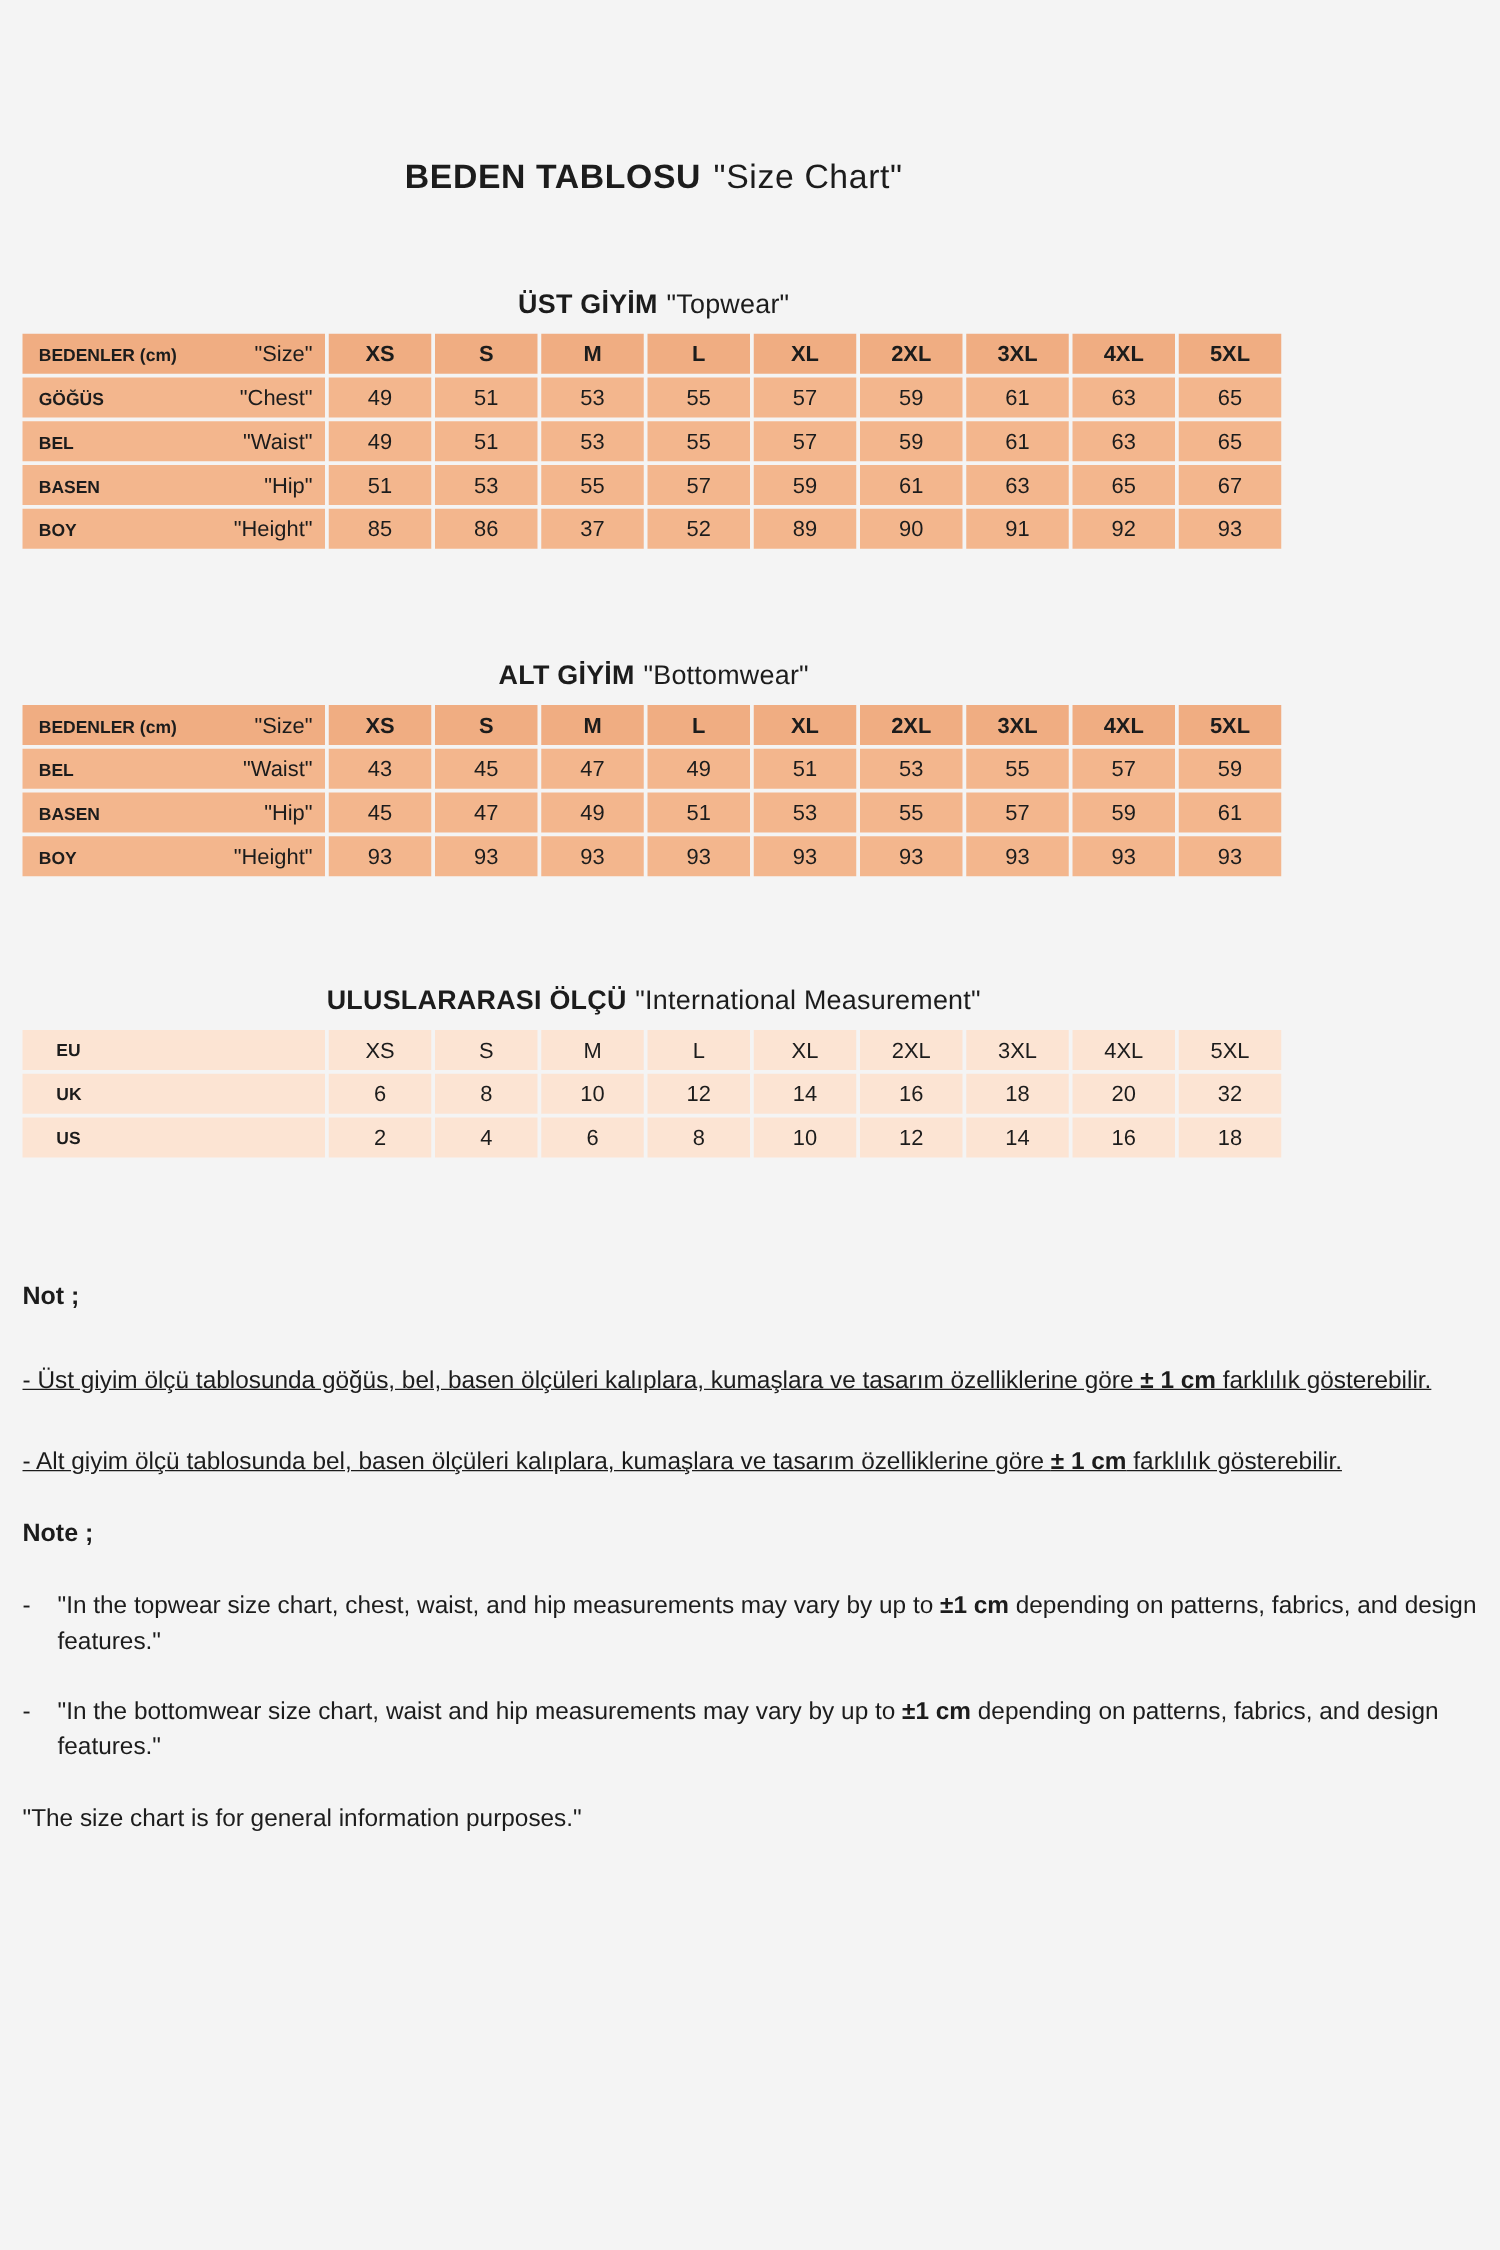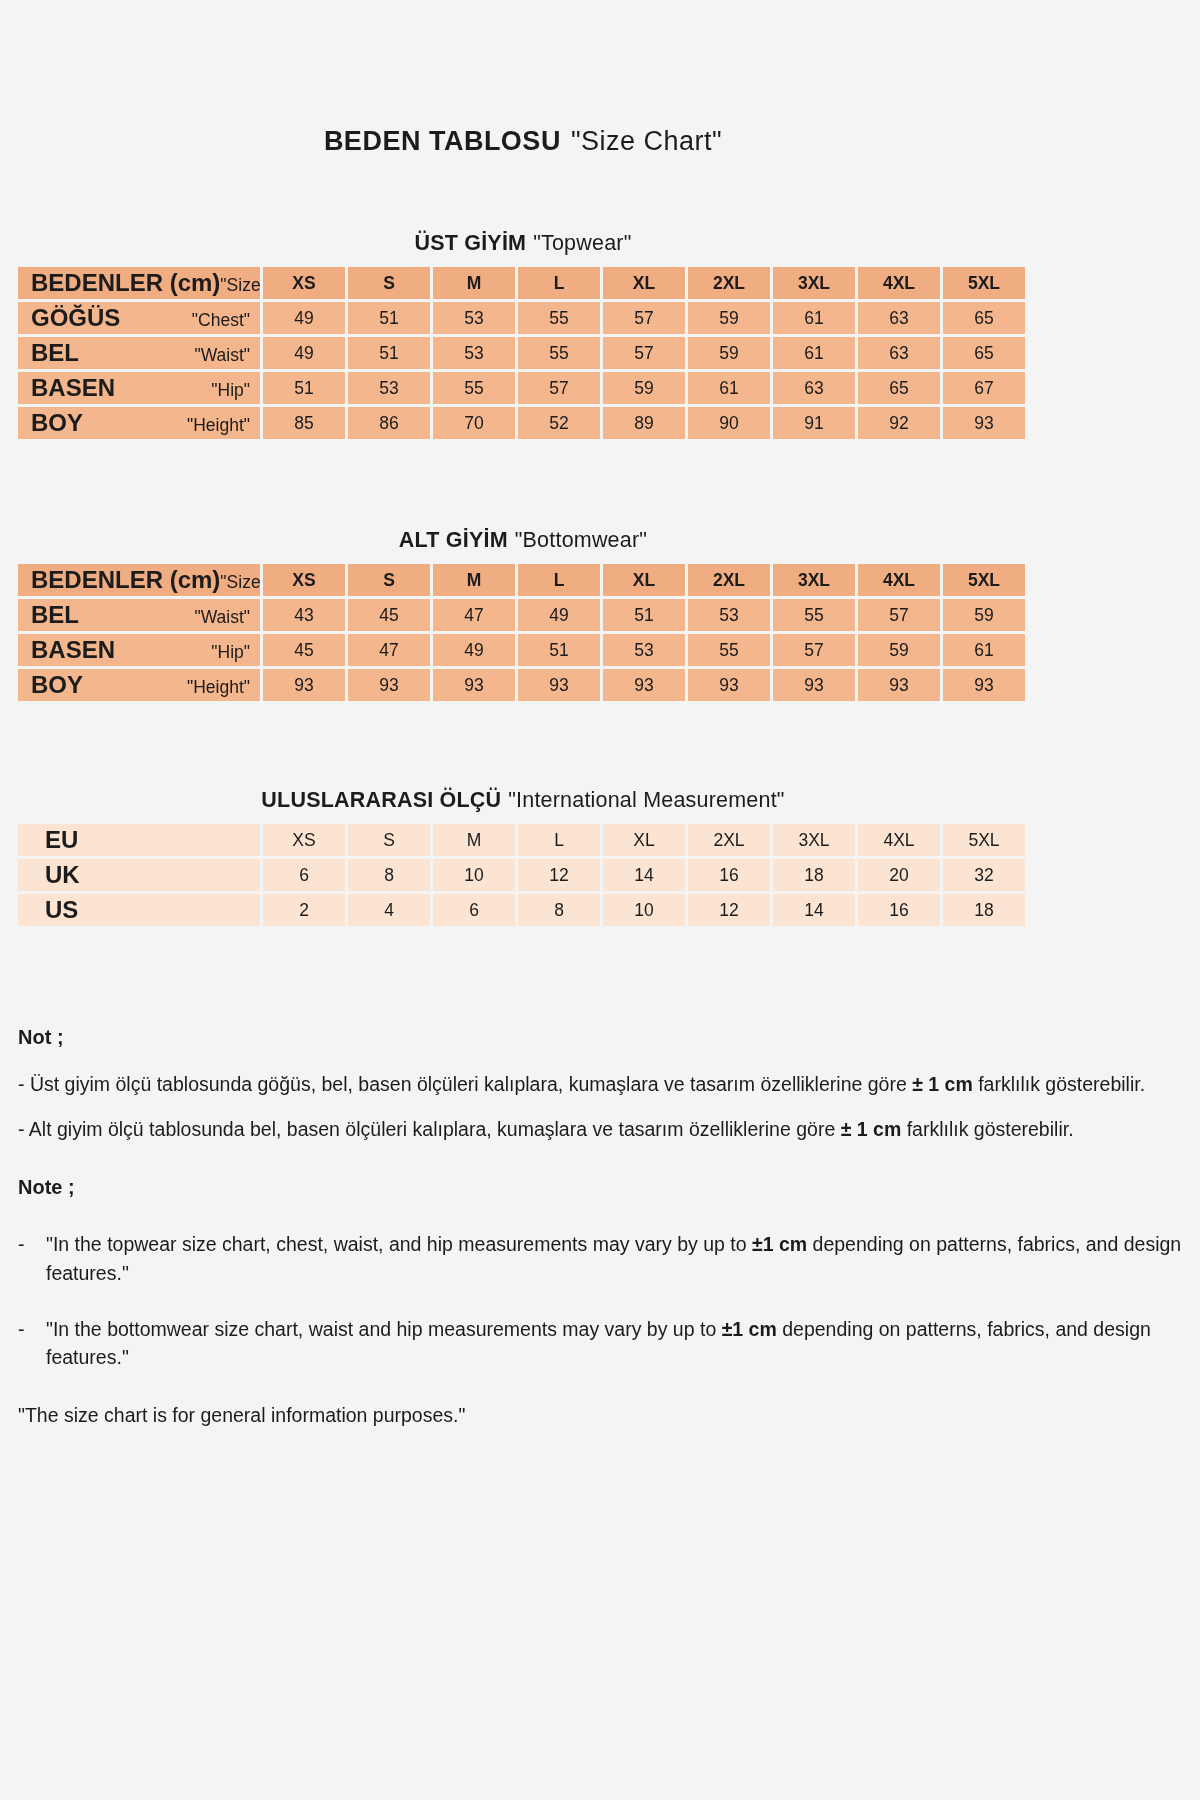--- a/index.html
+++ b/index.html
@@ -53,36 +53,36 @@
     white-space:nowrap;
   }
   table.size-table tr.head td { background:#F0AD82; font-weight:bold; }
   table.size-table td.first { text-align:left; }
   .first-inner {
     display:flex;
     justify-content:space-between;
     align-items:baseline;
     padding:0 10px 0 13px;
   }
-  .lbl-tr { font-weight:bold; font-size:24px; }
+  .lbl-tr { font-weight:bold; font-size:14px; }
   .lbl-en { font-weight:normal; font-size:17.5px; }
 
   table.size-table.intl td { background:#FCE4D3; font-weight:normal; }
   table.size-table.intl .first-inner { justify-content:flex-start; padding-left:27px; }
   table.size-table.intl .lbl-tr { font-weight:bold;text-align:center; }
 
   
   .notes {
     width:1168px;
     margin:94px 0 0 18px;
     font-size:19.5px;
     line-height:1.48;
   }
   .note-head { font-weight:bold; font-size:20px; margin:18px 0 0 0; }
-  .note-para { margin-top:17px; }
+  .note-para { margin-top:37px;text-decoration:underline; }
   .note-para .bold, .bullet .bold { font-weight:bold; }
   .tr-footer { margin-top:29px; }
   .en-head { margin-top:29px; }
   .bullet { display:flex; margin-top:27px; }
   .bullet .dash { width:28px; flex:0 0 28px; }
   .bullet .btext { flex:1; }
   .final-quote { margin-top:29px; }
 </style>
 </head>
 <body>
@@ -181,21 +181,21 @@
     </tr>
     <tr>
       <td class="first">
         <div class="first-inner">
           <span class="lbl-tr">BOY</span>
           <span class="lbl-en">"Height"</span>
         </div>
       </td>
       <td>85</td>
       <td>86</td>
-      <td>70</td>
+      <td>37</td>
       <td>52</td>
       <td>89</td>
       <td>90</td>
       <td>91</td>
       <td>92</td>
       <td>93</td>
     </tr>
   </tbody>
     </table>
 

